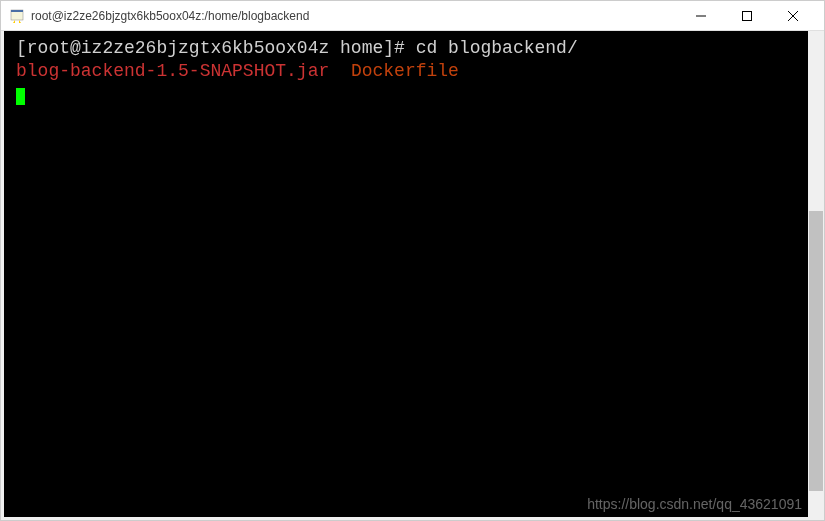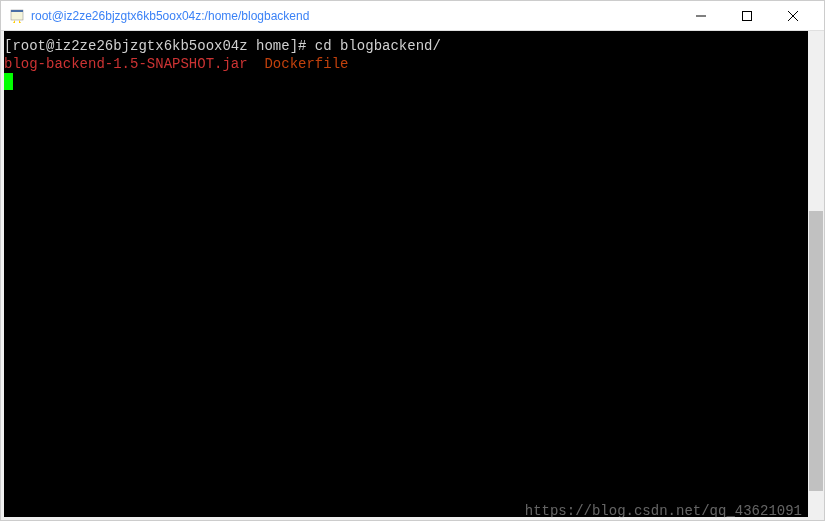--- a/index.html
+++ b/index.html
@@ -17,21 +17,21 @@
     }
     .titlebar {
       height: 30px;
       background: #ffffff;
       border-bottom: 1px solid #e0e0e0;
       display: flex;
       align-items: center;
       padding: 0 8px 0 8px;
       font-family: 'Segoe UI', Tahoma, sans-serif;
       font-size: 12px;
-      color: #3b82f6;
+      color: #404040;
     }
     .titlebar-icon {
       width: 16px;
       height: 16px;
       margin-right: 6px;
       display: flex;
       align-items: center;
       justify-content: center;
     }
     .titlebar-title {
@@ -52,22 +52,22 @@
       color: #000;
       cursor: default;
     }
     .terminal {
       position: absolute;
       top: 30px;
       left: 3px;
       right: 16px;
       bottom: 3px;
       background: #000000;
-      padding: 6px 0;
-      font-size: 14px;
+      padding: 6px 12px;
+      font-size: 18px;
       line-height: 1.3;
       color: #d0d0d0;
       overflow: hidden;
     }
     .terminal-line {
       white-space: pre;
     }
     .prompt {
       color: #d0d0d0;
     }
@@ -99,24 +99,24 @@
       position: absolute;
       top: 180px;
       left: 1px;
       right: 1px;
       height: 280px;
       background: #c1c1c1;
       border-radius: 0;
     }
     .watermark {
       position: absolute;
-      bottom: 1px;
+      bottom: 8px;
       right: 22px;
       color: rgba(200, 200, 200, 0.5);
-      font-family: Liberation Mono, monospace;
+      font-family: Liberation Sans, sans-serif;
       font-size: 14px;
       text-align: right;
     }
   </style>
 </head>
 <body>
 
 <div class="titlebar">
   <span class="titlebar-icon">
     <svg width="16" height="16" viewBox="0 0 16 16">

